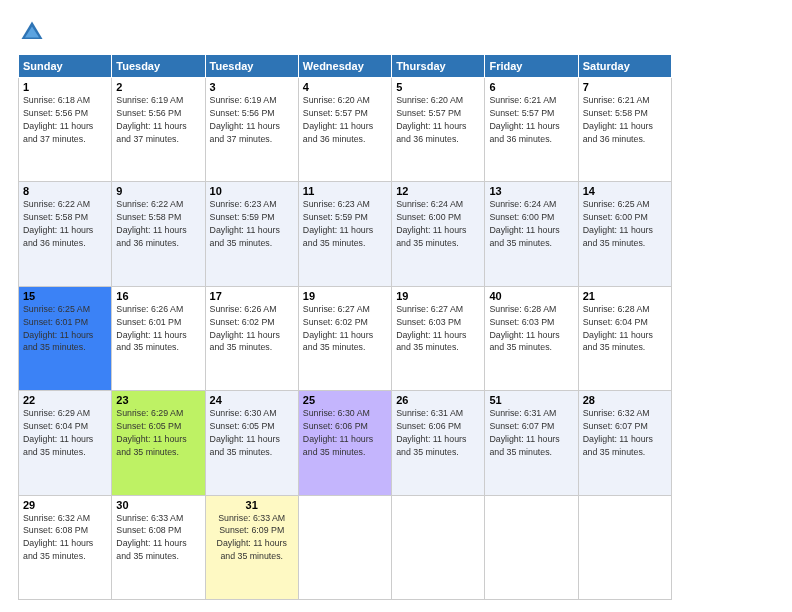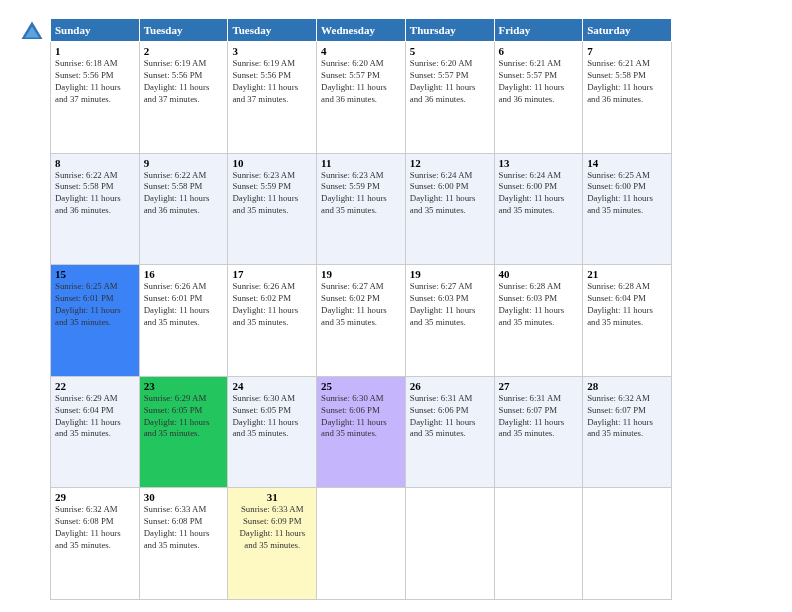--- a/index.html
+++ b/index.html
@@ -8,22 +8,21 @@
       background: #fff;
       width: 792px;
       height: 612px;
       overflow: hidden;
     }
     .page {
       width: 690px;
       height: 612px;
       padding: 18px 18px 12px 18px;
       display: flex;
-      flex-direction: row;
-      font-family: Liberation Serif, serif;
+      flex-direction: column;
     }
     .header {
       display: flex;
       align-items: flex-start;
       justify-content: space-between;
       margin-bottom: 8px;
     }
     .logo {
       display: flex;
       align-items: center;
@@ -226,38 +225,38 @@
           <td style="background: rgb(255, 255, 255);">
         <span class="day-num">21</span>
         <span class="day-info">Sunrise: 6:28 AM<br>Sunset: 6:04 PM<br>Daylight: 11 hours and 35 minutes.</span>
       </td>
         </tr>
         <tr>
           <td style="background: rgb(238, 242, 250);">
         <span class="day-num">22</span>
         <span class="day-info">Sunrise: 6:29 AM<br>Sunset: 6:04 PM<br>Daylight: 11 hours and 35 minutes.</span>
       </td>
-          <td style="background: #22c55e; margin-top: 41px;">
+          <td style="background: #bef264; margin-top: 41px;">
         <span class="day-num">23</span>
         <span class="day-info">Sunrise: 6:29 AM<br>Sunset: 6:05 PM<br>Daylight: 11 hours and 35 minutes.</span>
       </td>
           <td style="background: rgb(238, 242, 250);">
         <span class="day-num">24</span>
         <span class="day-info">Sunrise: 6:30 AM<br>Sunset: 6:05 PM<br>Daylight: 11 hours and 35 minutes.</span>
       </td>
           <td style="background: #c4b5fd;">
         <span class="day-num">25</span>
         <span class="day-info">Sunrise: 6:30 AM<br>Sunset: 6:06 PM<br>Daylight: 11 hours and 35 minutes.</span>
       </td>
           <td style="background: rgb(238, 242, 250);">
         <span class="day-num">26</span>
         <span class="day-info">Sunrise: 6:31 AM<br>Sunset: 6:06 PM<br>Daylight: 11 hours and 35 minutes.</span>
       </td>
           <td style="background: rgb(238, 242, 250);">
-        <span class="day-num">27</span>
+        <span class="day-num">51</span>
         <span class="day-info">Sunrise: 6:31 AM<br>Sunset: 6:07 PM<br>Daylight: 11 hours and 35 minutes.</span>
       </td>
           <td style="background: rgb(238, 242, 250);">
         <span class="day-num">28</span>
         <span class="day-info">Sunrise: 6:32 AM<br>Sunset: 6:07 PM<br>Daylight: 11 hours and 35 minutes.</span>
       </td>
         </tr>
         <tr>
           <td style="background: rgb(255, 255, 255);">
         <span class="day-num">29</span>

